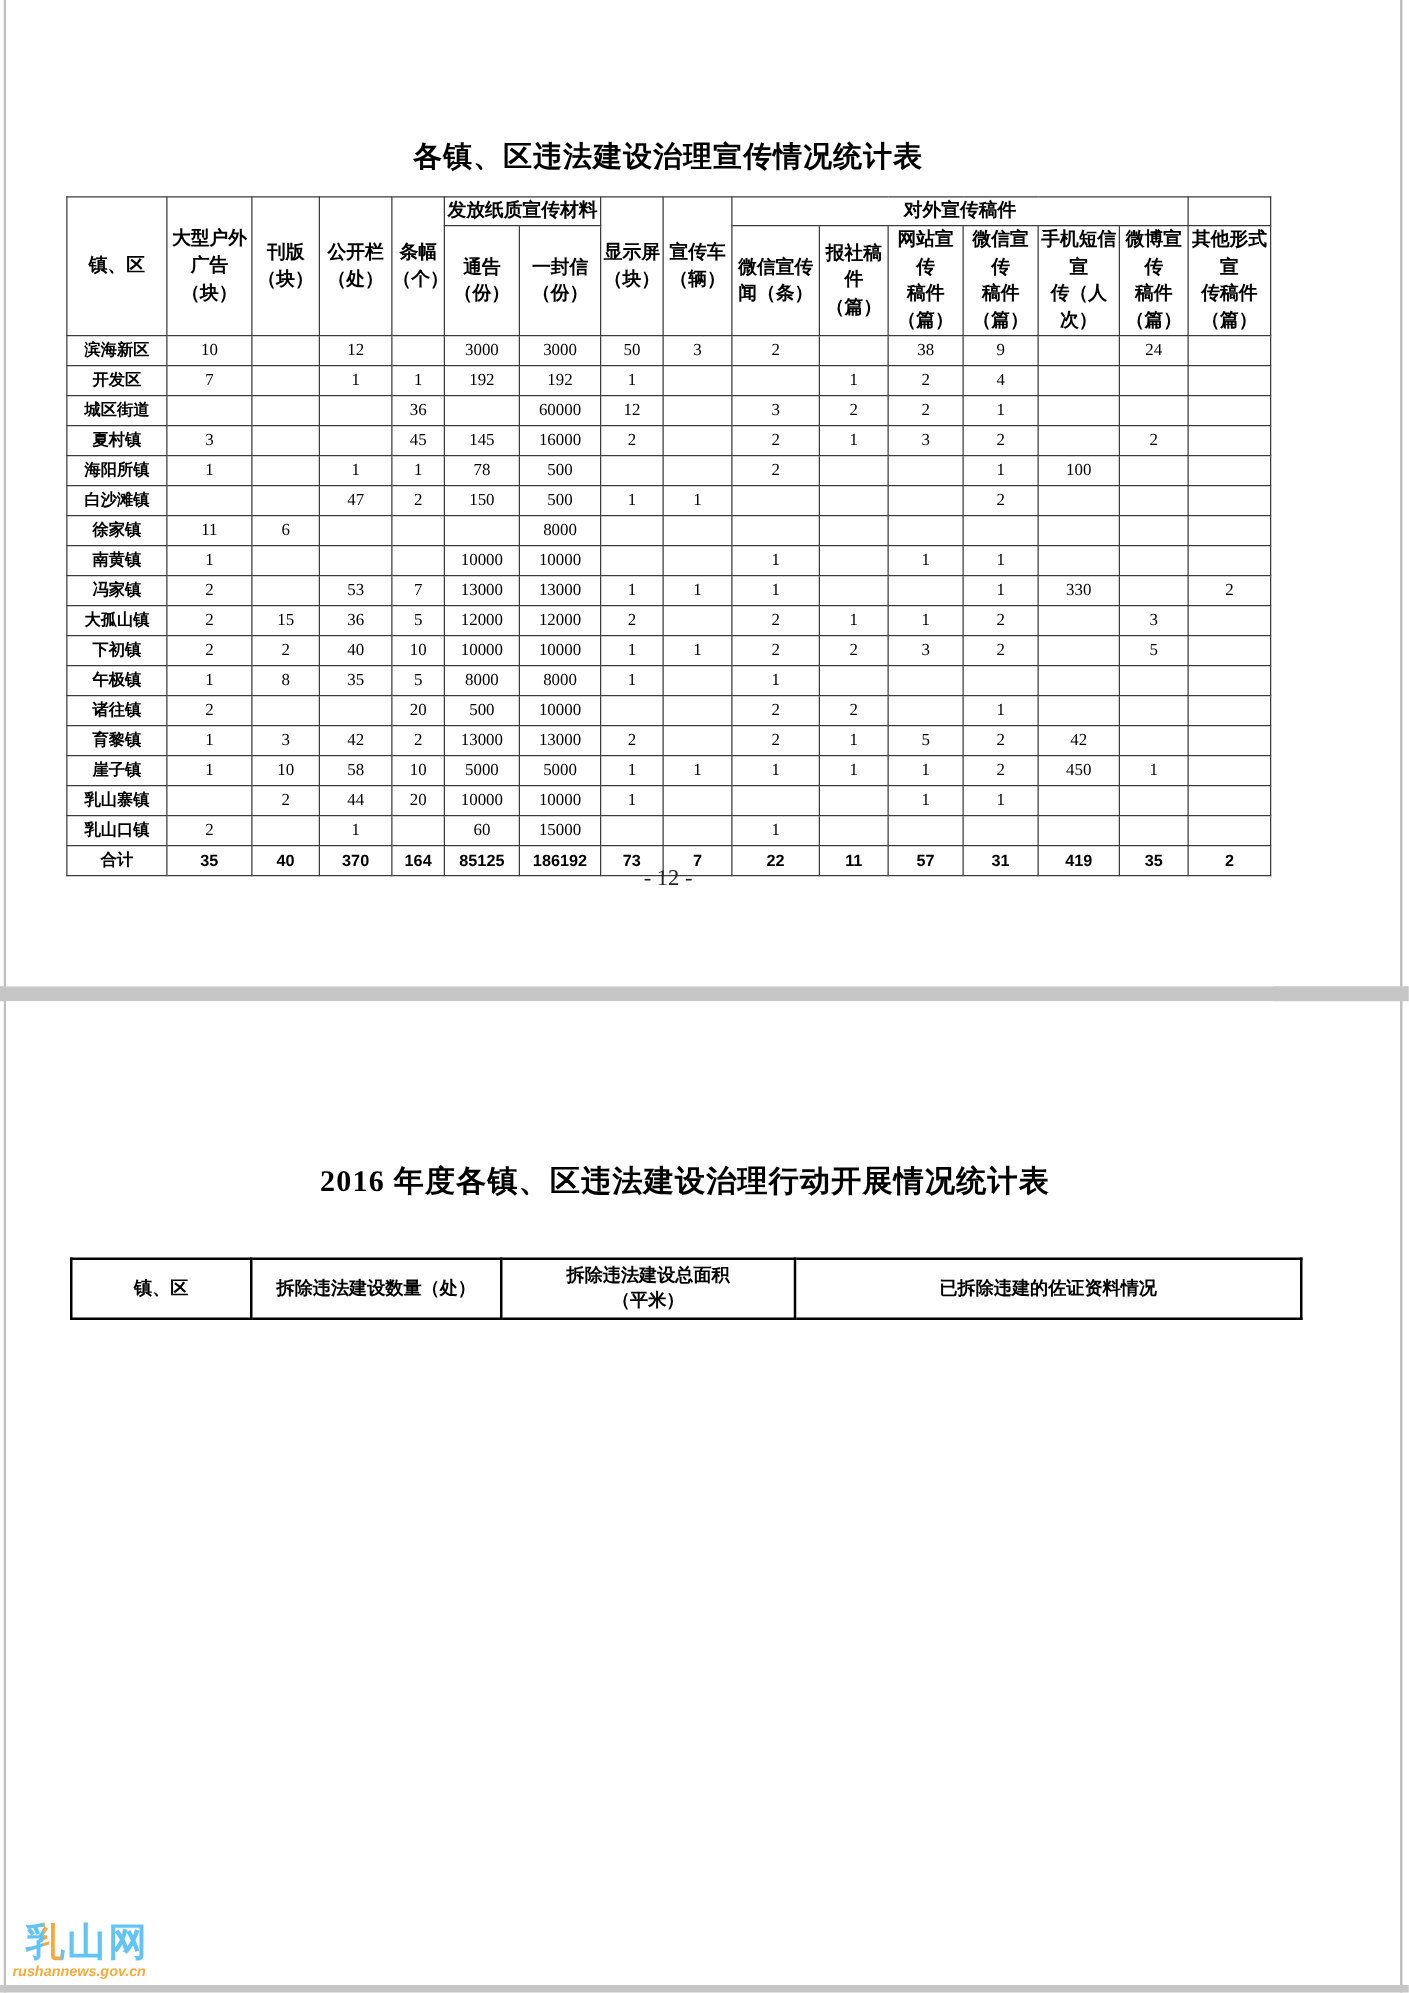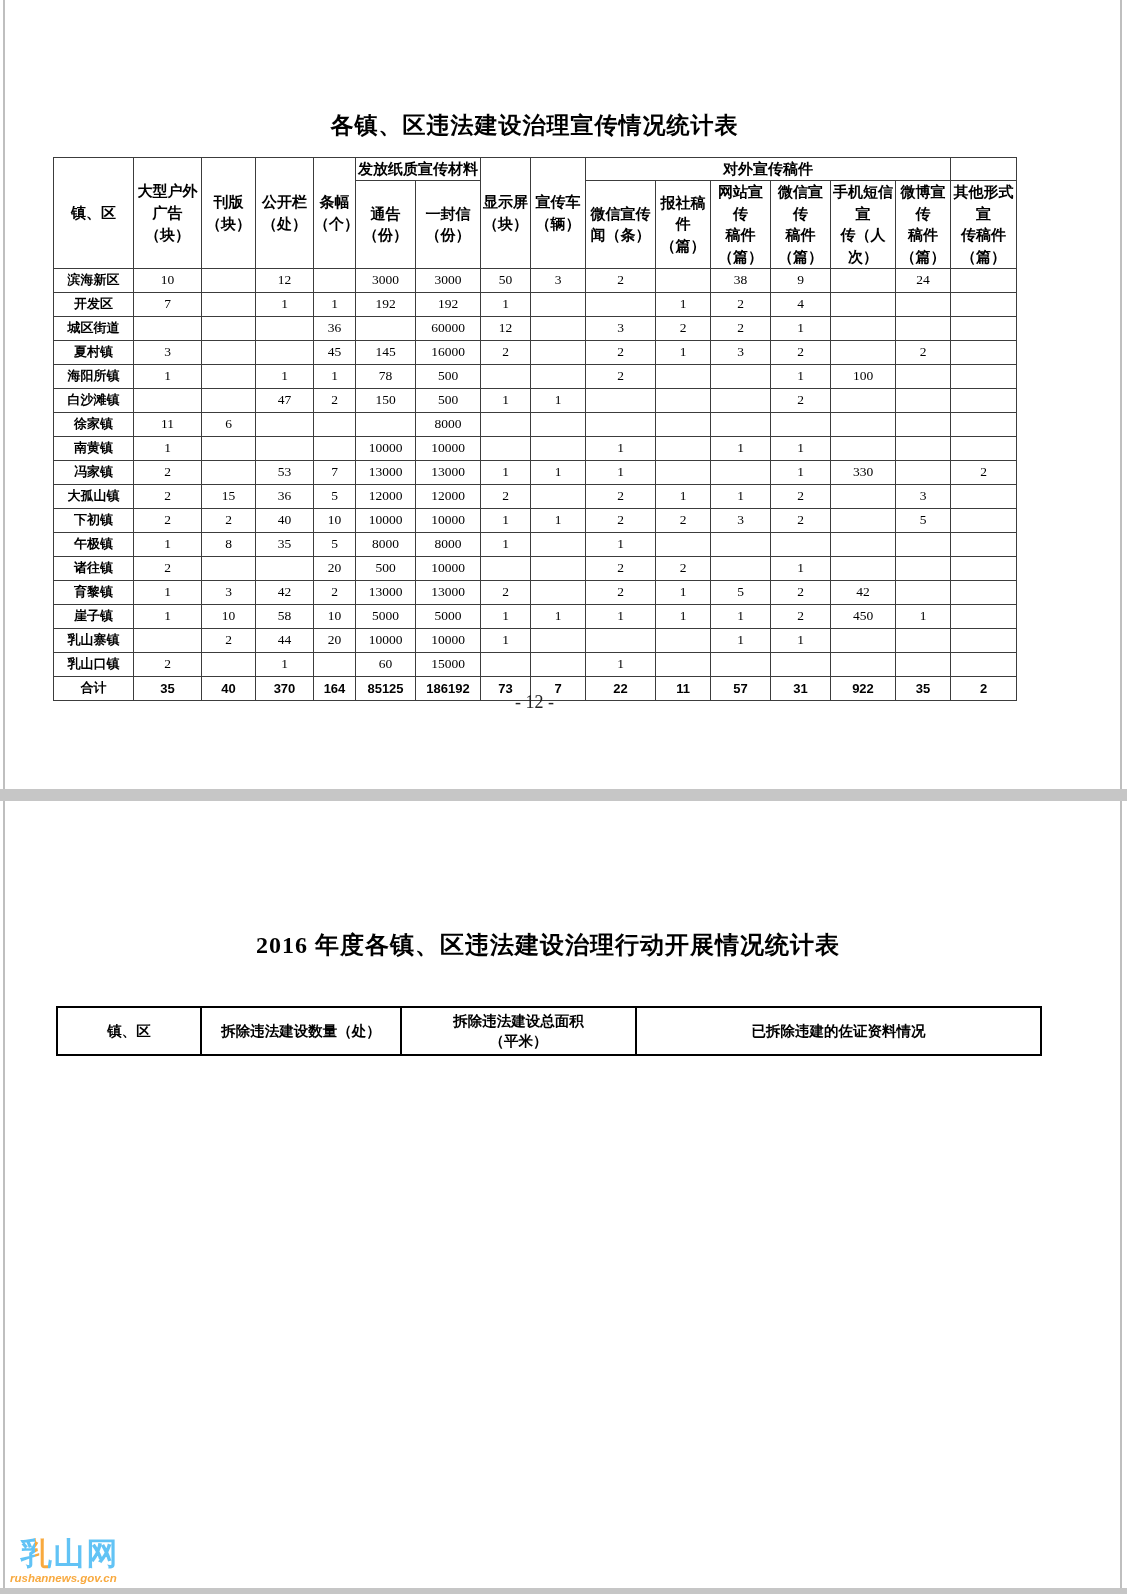--- a/index.html
+++ b/index.html
@@ -470,21 +470,21 @@
           <td class="num">370</td>
           <td class="num">164</td>
           <td class="num">85125</td>
           <td class="num">186192</td>
           <td class="num">73</td>
           <td class="num">7</td>
           <td class="num">22</td>
           <td class="num">11</td>
           <td class="num">57</td>
           <td class="num">31</td>
-          <td class="num">922</td>
+          <td class="num">419</td>
           <td class="num">35</td>
           <td class="num">2</td>
         </tr>
       </tbody>
   </table>
 
   <div class="page-num">- 12 -</div>
 </div>
 
 <div class="page" id="page2">

